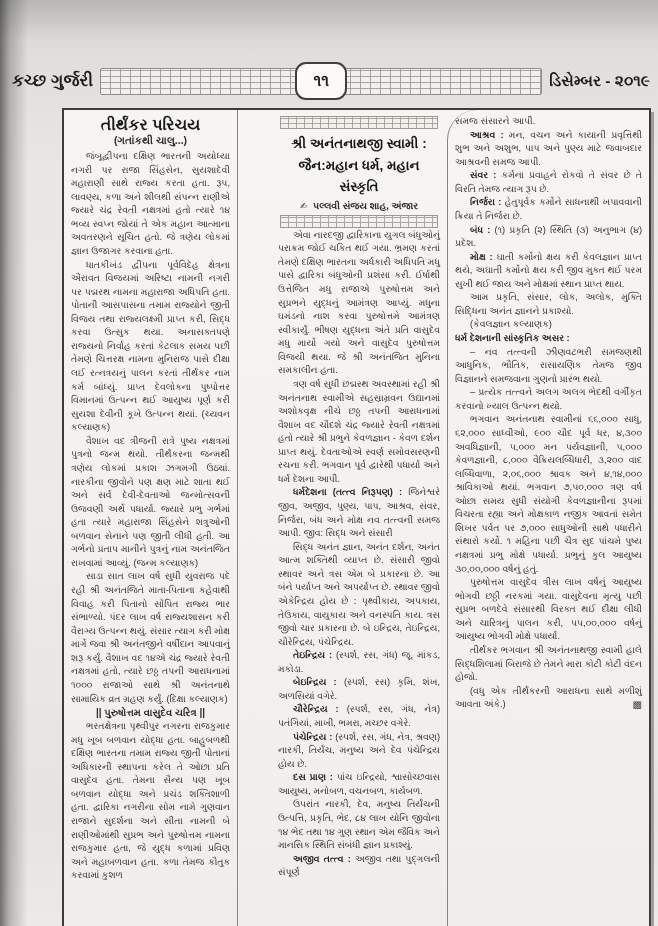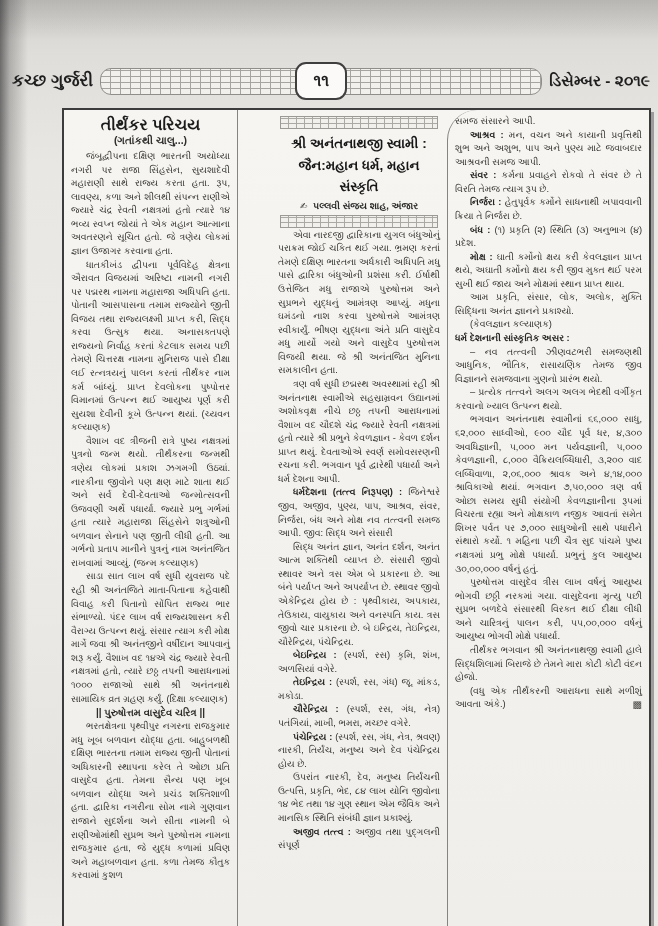--- a/index.html
+++ b/index.html
@@ -25,21 +25,21 @@
     display:flex;align-items:center;z-index:2;
   }
   .brand{font-weight:bold;font-size:17px;color:#1e1e1e;white-space:nowrap;}
   .issue-date{font-weight:bold;font-size:15.5px;color:#1e1e1e;white-space:nowrap;}
   .band{
     flex:1;height:25px;margin:0 7px;position:relative;
     background-color:#f1f0ed;
     background-image:
       repeating-linear-gradient(0deg,transparent 0 5px,#a5a4a0 5px 6px),
       repeating-linear-gradient(90deg,transparent 0 9px,#a5a4a0 9px 10px);
-    border:1px solid #8f8e8a;border-radius:11px;
+    border:1px solid #8f8e8a;border-radius:2px;
   }
   .page-pill{
     position:absolute;left:50%;top:50%;transform:translate(-50%,-50%);
     width:48px;height:34px;background:#fbfaf8;border:2px solid #3f3f3f;border-radius:11px;
     display:flex;align-items:center;justify-content:center;
     font-weight:bold;font-size:16px;color:#1c1c1c;z-index:3;
   }
   
   .article-box{
     position:absolute;top:108px;left:62px;width:589px;height:899px;box-sizing:border-box;
@@ -114,24 +114,25 @@
     <p class="byline">
       <span class="pen-icon">✍</span>
       <span>પલ્લવી સંજય શાહ, અંજાર</span>
     </p>
     <div class="mast-band"></div>
     <div id="center-blocks">
         <p class="para">એવા નારદજી દ્વારિકાના યુગલ બંધુઓનું પરાક્રમ જોઈ ચકિત થઈ ગયા. ભ્રમણ કરતાં તેમણે દક્ષિણ ભારતના અર્ધકારી અધિપતિ મધુ પાસે દ્વારિકા બંધુઓની પ્રશંસા કરી. ઈર્ષાથી ઉત્તેજિત મધુ રાજાએ પુરુષોત્તમ અને સુપ્રભને યુદ્ધનું આમંત્રણ આપ્યું. મધુના ઘમંડનો નાશ કરવા પુરુષોત્તમે આમંત્રણ સ્વીકાર્યું. ભીષણ યુદ્ધના અંતે પ્રતિ વાસુદેવ મધુ માર્યો ગયો અને વાસુદેવ પુરુષોત્તમ વિજયી થયા. જે શ્રી અનંતજિત મુનિના સમકાલીન હતા.</p>
         <p class="para">ત્રણ વર્ષ સુધી છદ્મસ્થ અવસ્થામાં રહી શ્રી અનંતનાથ સ્વામીએ સહસ્રામ્રવન ઉદ્યાનમાં અશોકવૃક્ષ નીચે છઠ્ઠ તપની આરાધનામાં વૈશાખ વદ ચૌદશે ચંદ્ર જ્યારે રેવતી નક્ષત્રમાં હતો ત્યારે શ્રી પ્રભુને કેવળજ્ઞાન - કેવળ દર્શન પ્રાપ્ત થયું. દેવતાઓએ સ્વર્ણ સમોવસરણની રચના કરી. ભગવાન પૂર્વ દ્વારેથી પધાર્યા અને ધર્મ દેશના આપી.</p>
         <p class="para"><strong>ધર્મદેશના (તત્ત્વ નિરૂપણ) : </strong>જિનેશ્વરે જીવ, અજીવ, પુણ્ય, પાપ, આશ્રવ, સંવર, નિર્જરા, બંધ અને મોક્ષ નવ તત્ત્વની સમજ આપી. જીવ: સિદ્ધ અને સંસારી</p>
         <p class="para">સિદ્ધ અનંત જ્ઞાન, અનંત દર્શન, અનંત આત્મ શક્તિથી વ્યાપ્ત છે. સંસારી જીવો સ્થાવર અને ત્રસ એમ બે પ્રકારના છે. આ બંને પર્યાપ્ત અને અપર્યાપ્ત છે. સ્થાવર જીવો એકેન્દ્રિય હોય છે : પૃથ્વીકાય, અપકાય, તેઉકાય, વાયુકાય અને વનસ્પતિ કાય. ત્રસ જીવો ચાર પ્રકારના છે. બે ઇન્દ્રિય, તેઇન્દ્રિય, ચૌરેન્દ્રિય, પંચેન્દ્રિય.</p>
+        <p class="para"><strong>તેઇન્દ્રિય : </strong>(સ્પર્શ, રસ, ગંધ) જૂ, માંકડ, મકોડા.</p>
         <p class="para"><strong>બેઇન્દ્રિય : </strong>(સ્પર્શ, રસ) કૃમિ, શંખ, અળસિયાં વગેરે.</p>
-        <p class="para"><strong>તેઇન્દ્રિય : </strong>(સ્પર્શ, રસ, ગંધ) જૂ, માંકડ, મકોડા.</p>
         <p class="para"><strong>ચૌરેન્દ્રિય : </strong>(સ્પર્શ, રસ, ગંધ, નેત્ર) પતંગિયાં, માખી, ભમરા, મચ્છર વગેરે.</p>
         <p class="para"><strong>પંચેન્દ્રિય : </strong>(સ્પર્શ, રસ, ગંધ, નેત્ર, શ્રવણ) નારકી, તિર્યંચ, મનુષ્ય અને દેવ પંચેન્દ્રિય હોય છે.</p>
+        <p class="para"><strong>દસ પ્રાણ : </strong>પાંચ ઇન્દ્રિયો, શ્વાસોચ્છવાસ આયુષ્ય, મનોબળ, વચનબળ, કાર્યબળ.</p>
         <p class="para">ઉપરાંત નારકી, દેવ, મનુષ્ય તિર્યંચની ઉત્પત્તિ, પ્રકૃતિ, ભેદ, ૮૪ લાખ યોનિ જીવોના ૧૪ ભેદ તથા ૧૪ ગુણ સ્થાન એમ જૈવિક અને માનસિક સ્થિતિ સંબંધી જ્ઞાન પ્રકાશ્યું.</p>
         <p class="para"><strong>અજીવ તત્ત્વ : </strong>અજીવ તથા પુદ્ગલની સંપૂર્ણ</p>
       </div>
   </div>
 
   <div class="col col-right">
     <div id="right-blocks">
         <p class="para noindent">સમજ સંસારને આપી.</p>
         <p class="para"><strong>આશ્રવ : </strong>મન, વચન અને કાયાની પ્રવૃત્તિથી શુભ અને અશુભ, પાપ અને પુણ્ય માટે જવાબદાર આશ્રવની સમજ આપી.</p>
         <p class="para"><strong>સંવર : </strong>કર્મના પ્રવાહને રોકવો તે સંવર છે તે વિરતિ તેમજ ત્યાગ રૂપ છે.</p>

